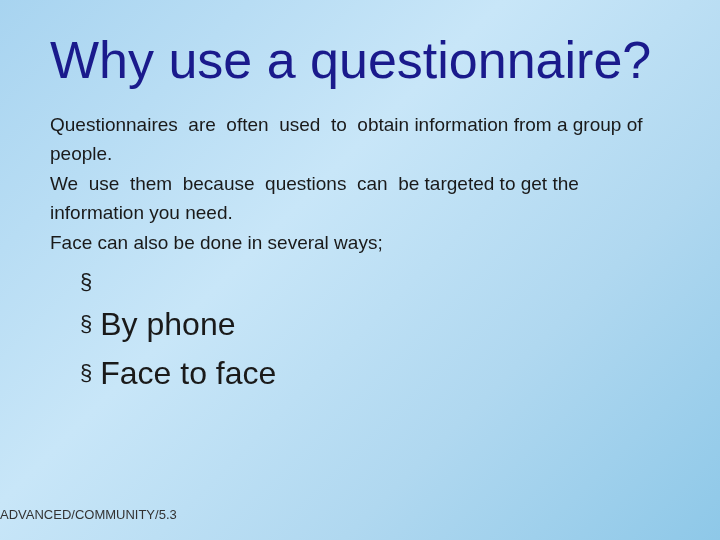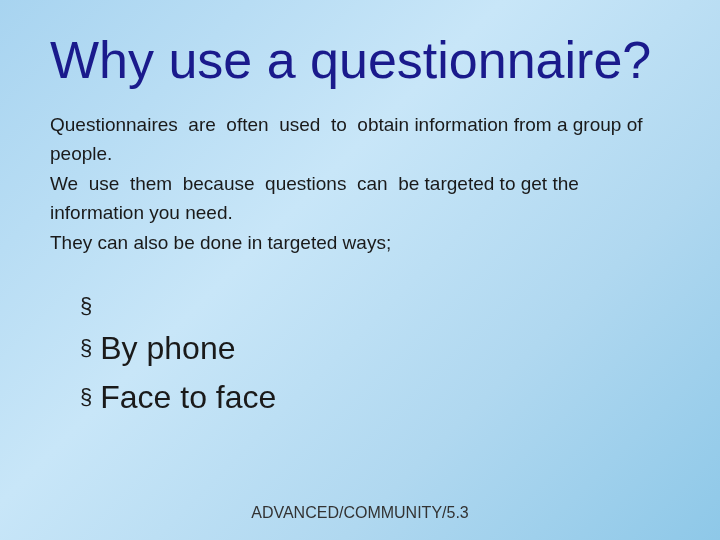--- a/index.html
+++ b/index.html
@@ -28,21 +28,20 @@
       text-align: left;
       width: 100%;
       margin-bottom: 20px;
     }
 
     .body-text {
       font-size: 19px;
       color: #1a1a1a;
       line-height: 1.55;
       width: 100%;
-      margin-bottom: 24px;
     }
 
     .body-text strong {
       font-weight: normal;
     }
 
     .bullet-list {
       width: 100%;
       padding-left: 30px;
       margin-top: 10px;
@@ -61,39 +60,39 @@
       font-size: 22px;
       margin-right: 8px;
       color: #1a1a1a;
     }
 
     .footer {
       position: absolute;
       bottom: 18px;
       left: 0;
       right: 0;
-      text-align: center;
-      font-size: 16px;
+      text-align: left;
+      font-size: 13px;
       color: #333;
     }
   </style>
 </head>
 <body>
 
 <h1 class="title">Why use a questionnaire?</h1>
 
 <div class="body-text">
   <span>
     Questionnaires &nbsp;are &nbsp;often &nbsp;used &nbsp;to &nbsp;obtain information from a group of people.
   </span><br>
   <span>
     We &nbsp;use &nbsp;them &nbsp;because &nbsp;questions &nbsp;can &nbsp;be <strong>targeted</strong> to get the information you need.
   </span><br>
   <span>
-    They can also be done in targeted ways;
+    Face can also be done in several ways;
   </span>
 </div>
 
 <div class="bullet-list">
   <div class="bullet-item">
     <span class="bullet-symbol">§</span>
   </div>
   <div class="bullet-item">
     <span class="bullet-symbol">§</span>
     <span>By phone</span>

